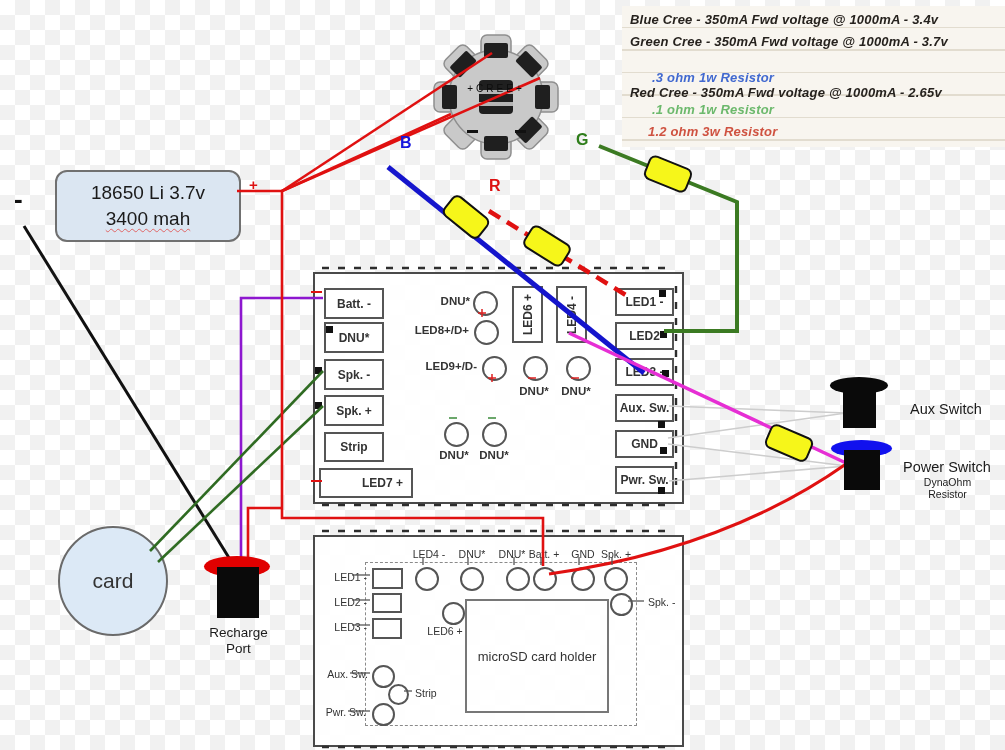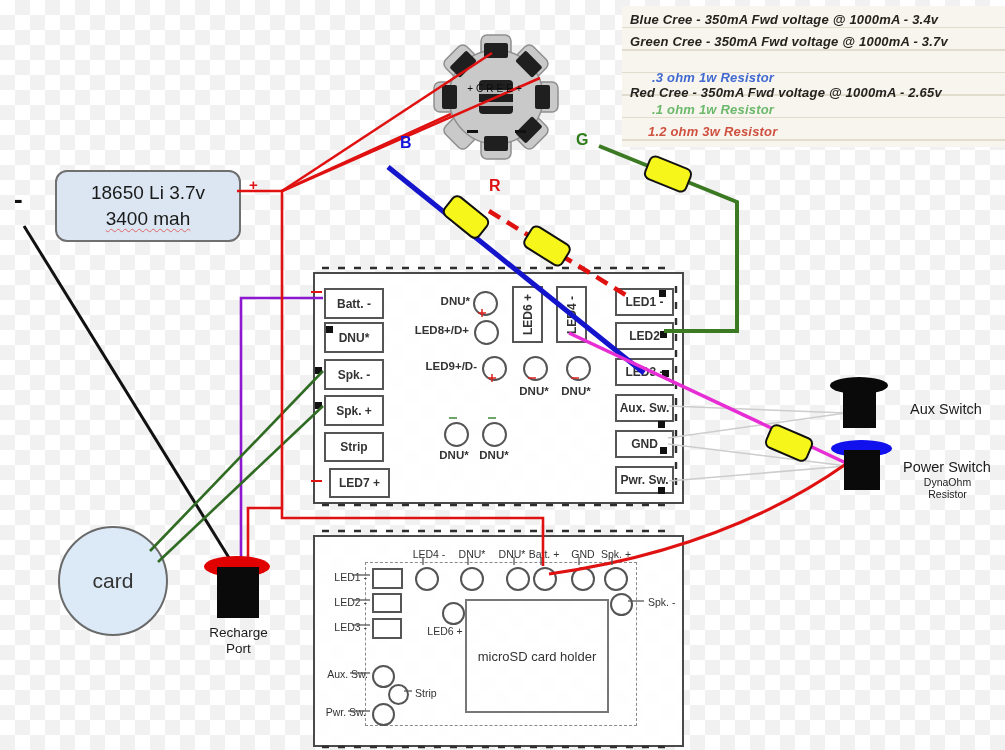--- a/index.html
+++ b/index.html
@@ -73,21 +73,21 @@
 
   <div class="abs z3 ctr" style="left:452px; top:64px; width:88px; font-size:10px; font-weight:normal; letter-spacing:3px; color:#0d0d0d;margin-top:19px;">+CREE+</div>
 
   <div class="board" style="left:313px; top:272px; width:367px; height:228px;">
 
     <div class="box" style="left:9px; top:14px;  width:56px; height:27px;">Batt. -</div>
     <div class="box" style="left:9px; top:48px;  width:56px; height:27px;">DNU*</div>
     <div class="box" style="left:9px; top:85px;  width:56px; height:27px;">Spk. -</div>
     <div class="box" style="left:9px; top:121px; width:56px; height:27px;">Spk. +</div>
     <div class="box" style="left:9px; top:158px; width:56px; height:26px;">Strip</div>
-    <div class="box" style="left:14px; top:194px; width:57px; height:26px;">LED7 +</div>
+    <div class="box" style="left:4px; top:194px; width:57px; height:26px;padding-left:33px;">LED7 +</div>
 
     <div class="box" style="left:300px; top:14px;  width:55px; height:24px;">LED1 -</div>
     <div class="box" style="left:300px; top:48px;  width:55px; height:24px;">LED2</div>
     <div class="box" style="left:300px; top:84px;  width:55px; height:24px;">LED3 -</div>
     <div class="box" style="left:300px; top:120px; width:55px; height:24px;">Aux. Sw.</div>
     <div class="box" style="left:300px; top:156px; width:55px; height:24px;">GND</div>
     <div class="box" style="left:300px; top:192px; width:55px; height:24px;">Pwr. Sw.</div>
 
     <div class="box vbox" style="left:197px; top:12px; width:27px; height:53px;">LED6 +</div>
     <div class="box vbox" style="left:241px; top:12px; width:27px; height:53px;">LED4 -</div>

